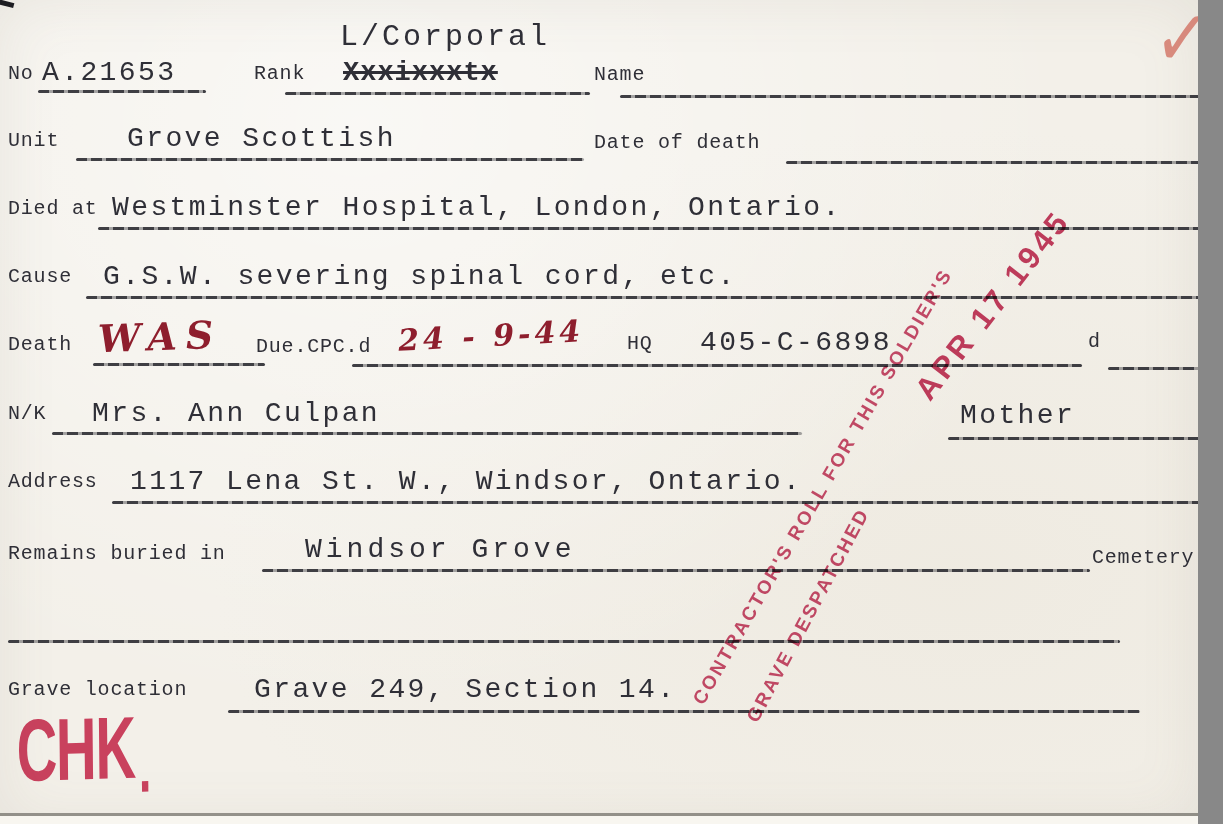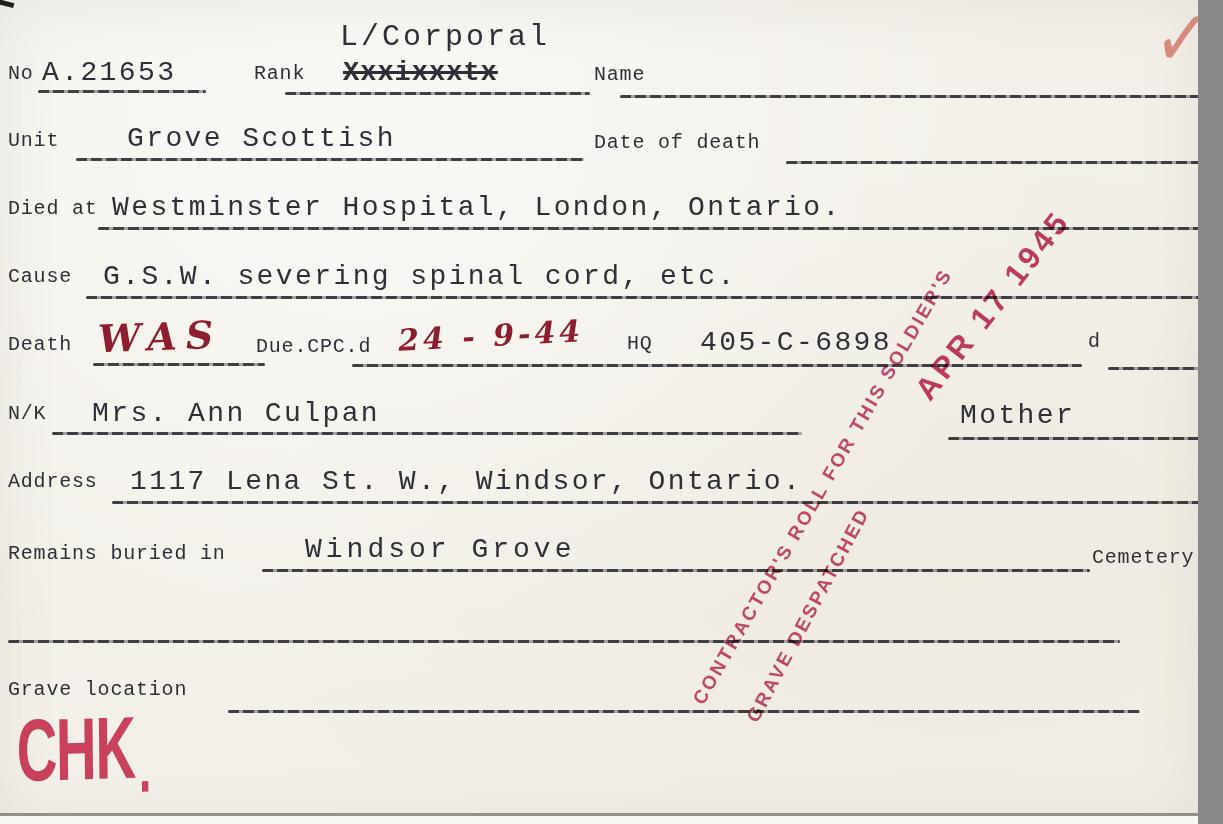--- a/index.html
+++ b/index.html
@@ -103,20 +103,21 @@
   <div class="rule" style="left:112px;top:501px;width:1111px"></div>
 
   <span class="t label" style="left:8px;top:542px">Remains buried in</span>
   <span class="t val" style="left:305px;top:534px;letter-spacing:4px">Windsor Grove</span>
   <div class="rule" style="left:262px;top:569px;width:828px"></div>
   <span class="t label" style="left:1092px;top:546px">Cemetery</span>
 
   <div class="rule" style="left:8px;top:640px;width:1112px"></div>
 
   <span class="t label" style="left:8px;top:678px">Grave location</span>
+  <span class="t val" style="left:254px;top:674px">Grave 249, Section 14.</span>
   <div class="rule" style="left:228px;top:710px;width:912px"></div>
 
   <div class="stamp diag" style="left:698px;top:692px;transform:rotate(-60deg)">CONTRACTOR'S ROLL FOR THIS SOLDIER'S</div>
   <div class="stamp diag" style="left:752px;top:710px;transform:rotate(-62deg)">GRAVE DESPATCHED</div>
   <div class="stamp datestamp" style="left:922px;top:378px;transform:rotate(-52deg)">APR 17 1945</div>
   <div class="chk"><span>CHK</span><span class="dot">.</span></div>
 
 </div>
 
 </body></html>

